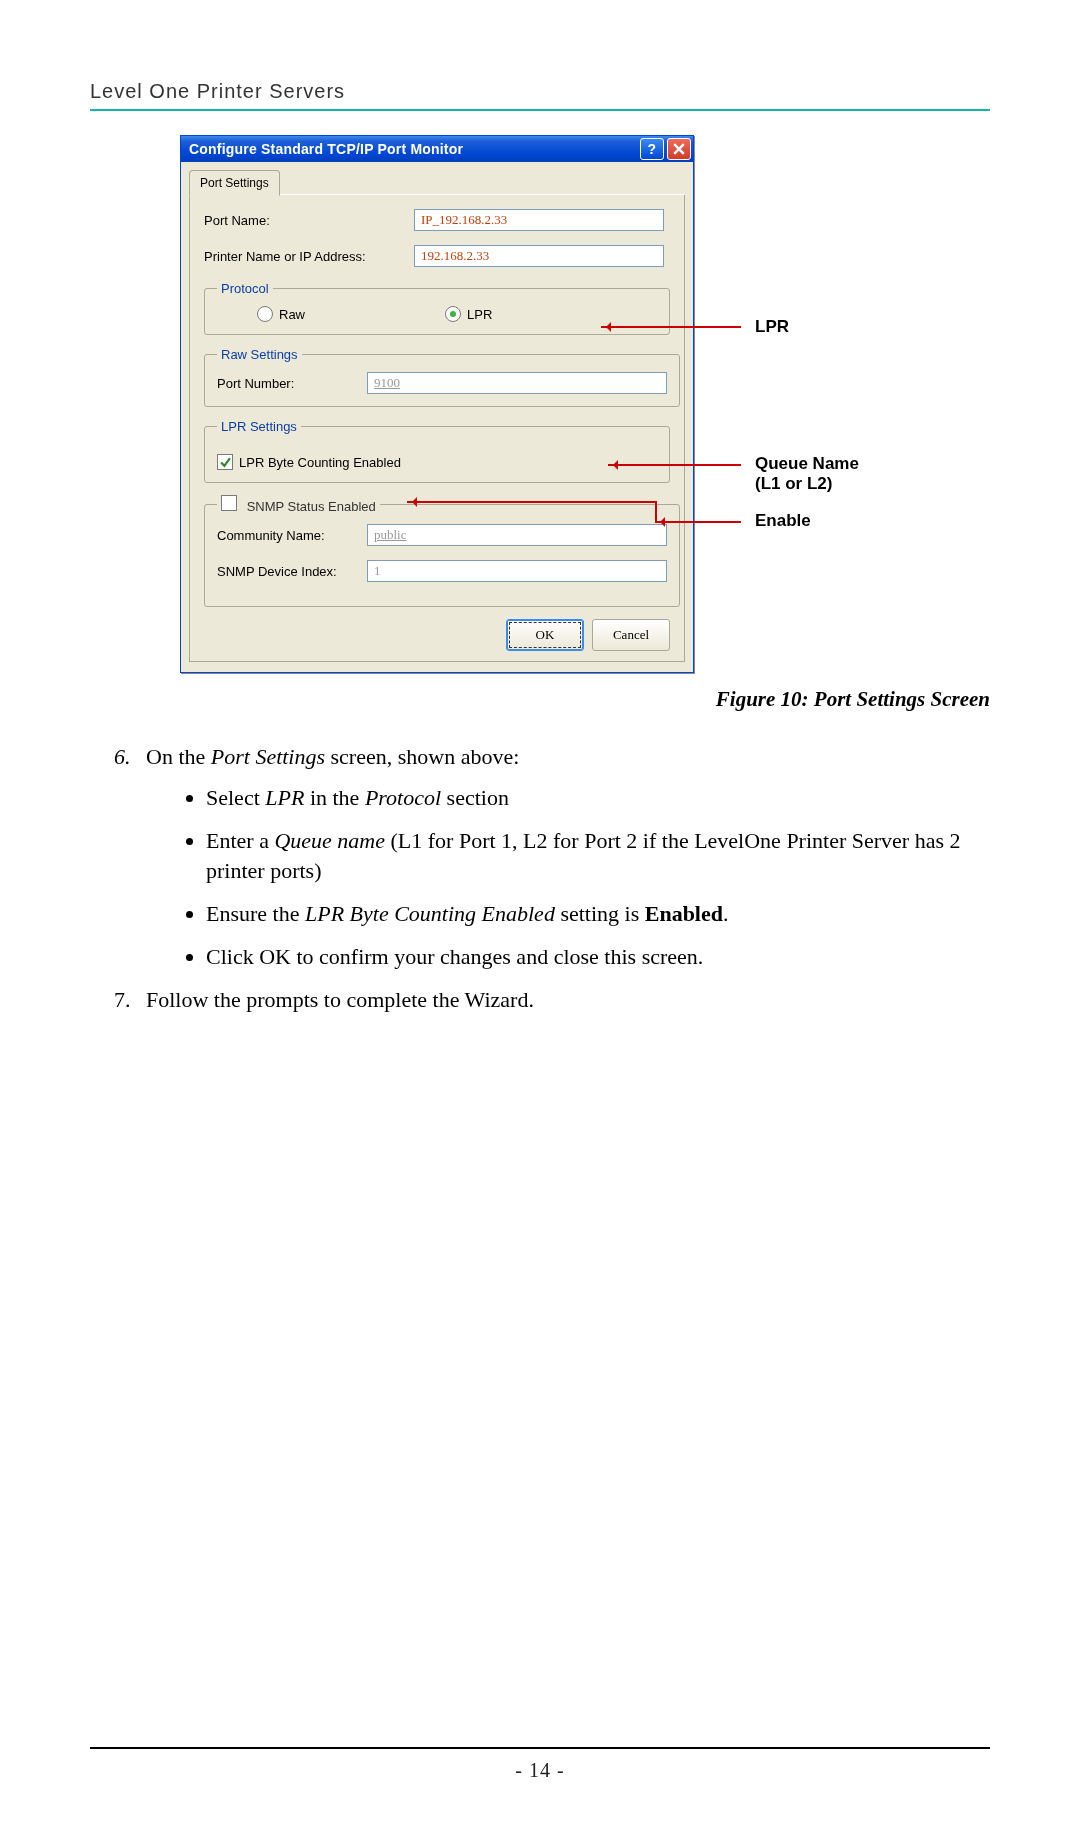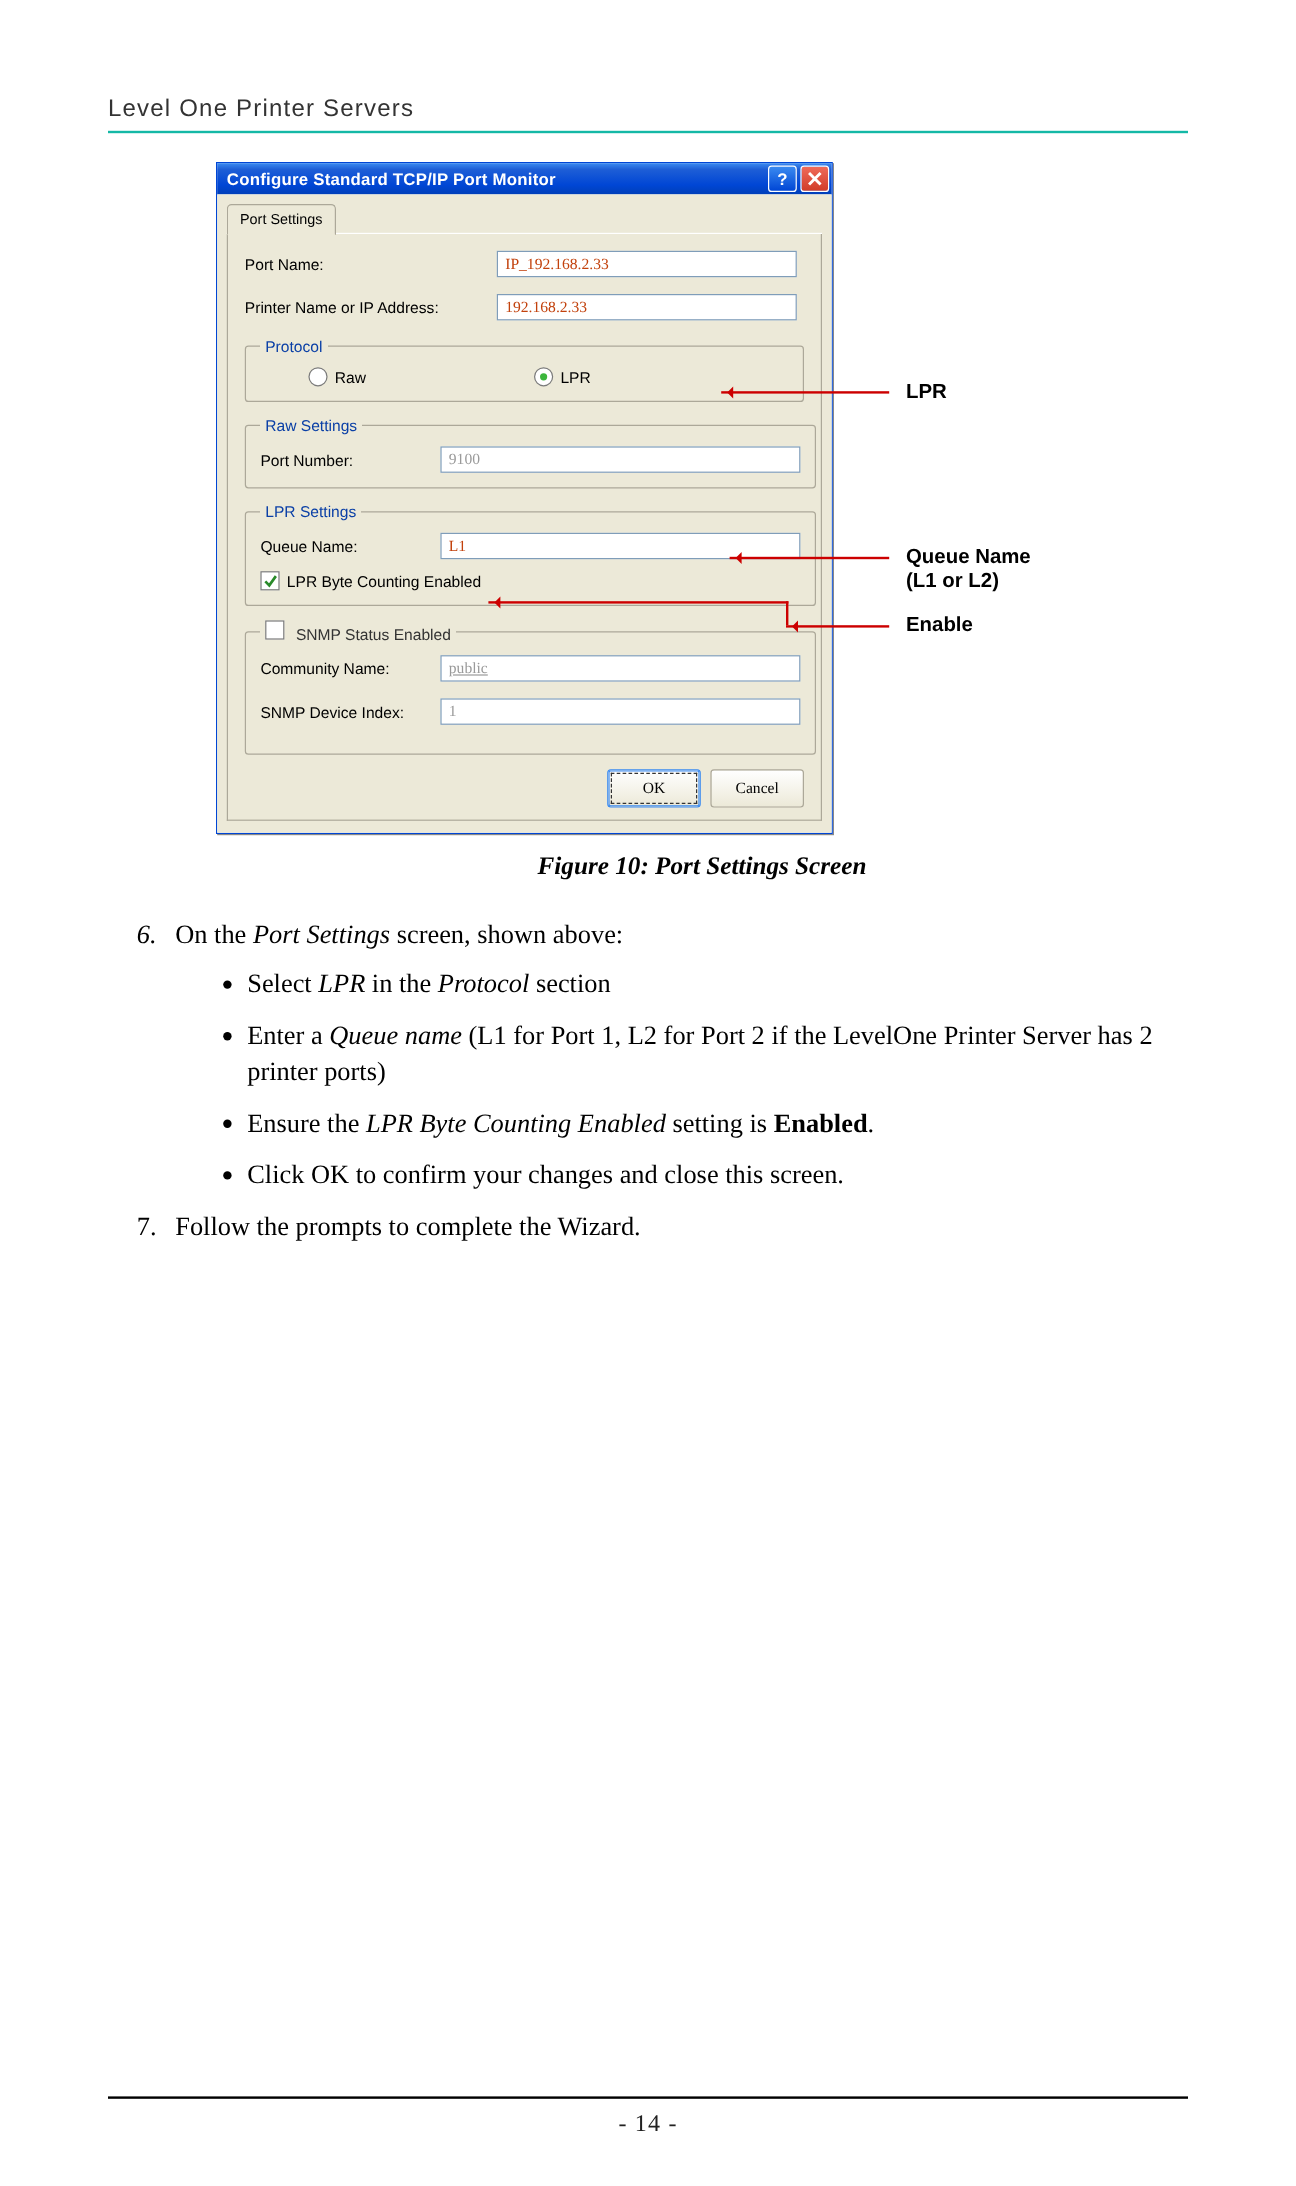--- a/index.html
+++ b/index.html
@@ -35,21 +35,21 @@
   .cb svg{display:none;width:11px;height:11px}
   .chkline{display:flex;align-items:center;font-size:13px;margin-top:10px}
   .btnbar{display:flex;justify-content:flex-end;gap:8px;margin-top:10px}
   .btn{min-width:78px;height:32px;border:1px solid #aca899;background:linear-gradient(180deg,#fff,#ece9d8);font:13px Tahoma;border-radius:3px}
   .btn.focus{outline:1px dashed #333;outline-offset:-4px;border:1px solid #3a8af0;box-shadow:0 0 0 1px #3a8af0 inset}
   
   .callout{position:absolute;font:bold 17px Arial,sans-serif}
   .arrow-h{position:absolute;height:2px;background:#c00}
   .arrow-h::before{content:"";position:absolute;left:0;top:-4px;border:5px solid transparent;border-right-color:#c00}
   .conn-v{position:absolute;width:2px;background:#c00}
-  .caption{text-align:center;font:italic bold 21px "Times New Roman",serif;margin-top:14px}
+  .caption{text-align:right;font:italic bold 21px "Times New Roman",serif;margin-top:14px}
   .body-text{font-size:22px;line-height:1.4;margin-top:30px}
   ol.num{padding-left:46px;margin:0}
   ol.num > li{padding-left:10px;margin-bottom:6px}
   ol.num > li.it6::marker{font-style:italic}
   ul.bul{list-style:disc;padding-left:60px;margin:10px 0 0 0}
   ul.bul li{margin-bottom:12px}
   em{font-style:italic}
   b{font-weight:bold}
   .footer{position:absolute;left:90px;right:90px;bottom:40px;border-top:2px solid #000;text-align:center;font:20px "Times New Roman",serif;padding-top:10px;letter-spacing:1px;color:#222}
 </style>
@@ -97,30 +97,26 @@
                 <span class="rb sel"></span>
                   <span>LPR</span>
               </label>
             </div>
           </fieldset>
 
           <fieldset>
             <legend>Raw Settings</legend>
             <div class="row" style="margin-bottom:0">
               <label class="grey" style="width:150px">Port Number:</label>
-              <input class="txt disabled" style="flex: 0 0 300px;" disabled="" value="9100">
+              <input class="txt disabled" style="flex: 0 0 300px; text-decoration: underline;" disabled="" value="9100">
             </div>
           </fieldset>
 
           <fieldset>
             <legend>LPR Settings</legend>
-            <div class="row" style="margin-bottom:0">
-              <label style="width:150px">Queue Name:</label>
-              <input class="txt" style="flex: 0 0 300px;" value="L1">
-            </div>
             <div class="chkline">
               <span class="cb checked">
                 <svg viewBox="0 0 10 10">
                     <path d="M1 5 L4 8 L9 1" stroke="#2a8a2a" stroke-width="2" fill="none"></path>
                   </svg>
               </span>
               <span>LPR Byte Counting Enabled</span>
             </div>
           </fieldset>
 

